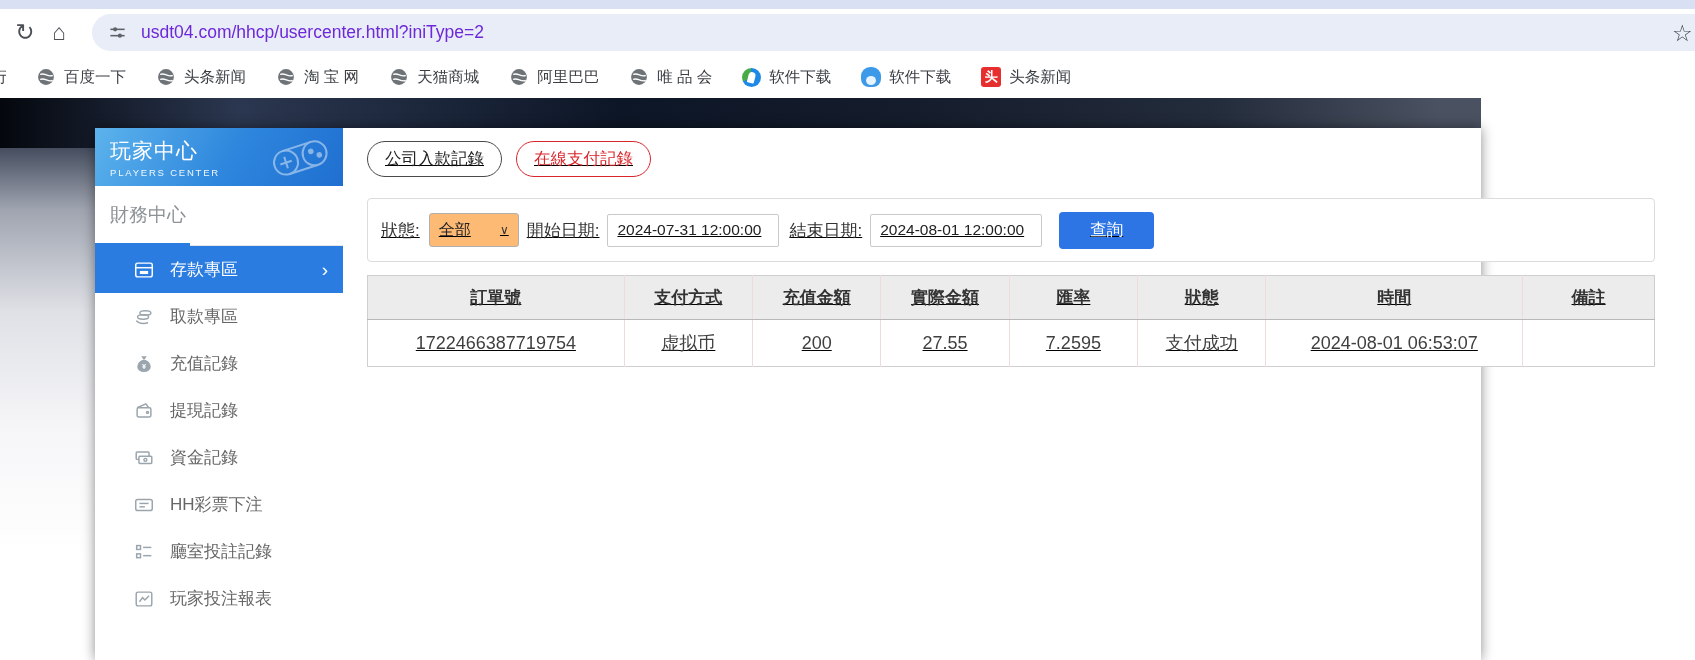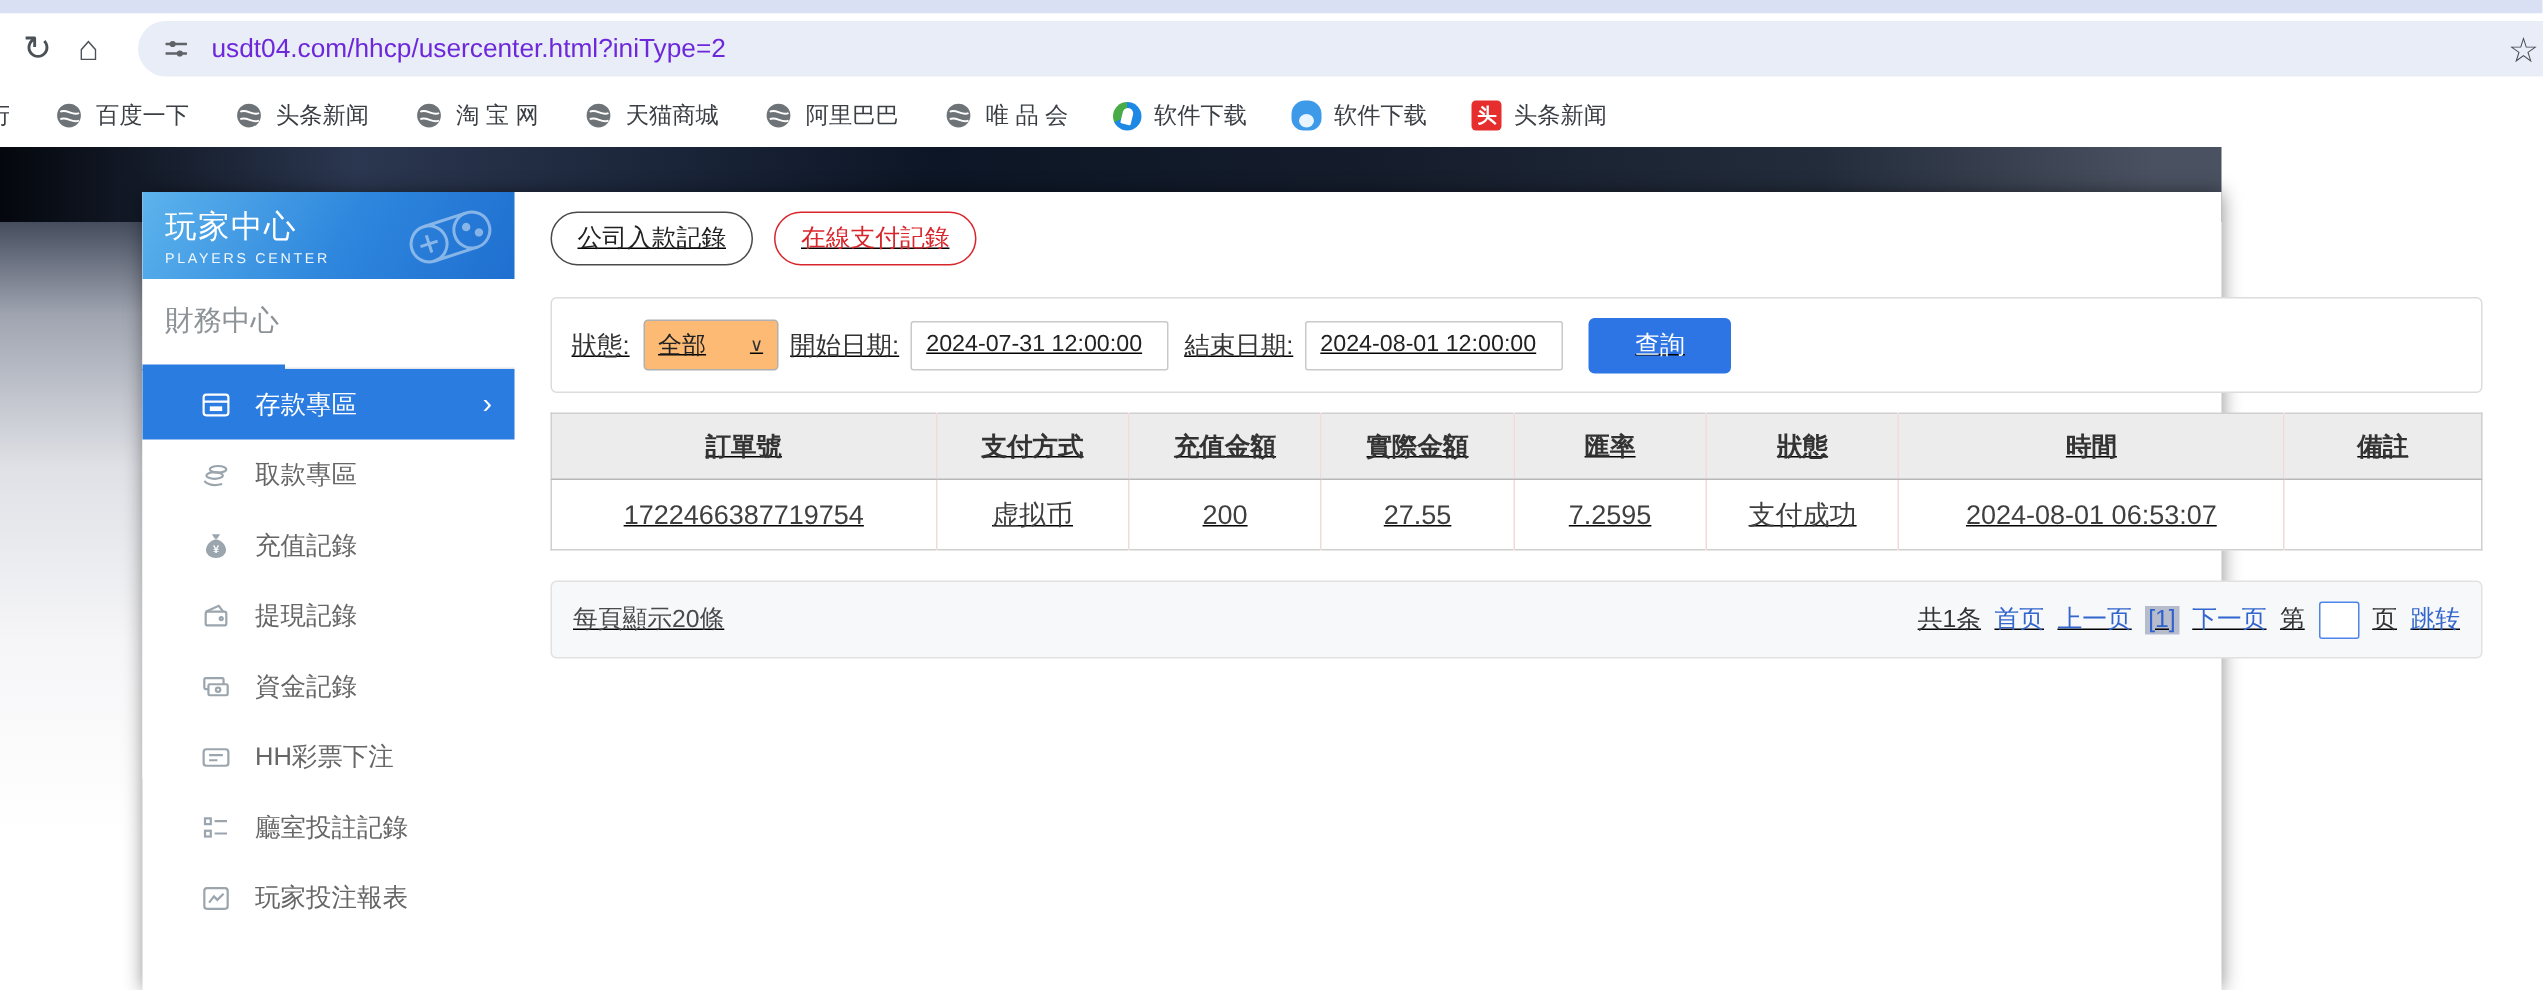--- a/index.html
+++ b/index.html
@@ -337,29 +337,15 @@
             <td>200</td>
             <td>27.55</td>
             <td>7.2595</td>
             <td>支付成功</td>
             <td>2024-08-01 06:53:07</td>
             <td></td>
           </tr>
         </tbody>
       </table>
 
-      <div class="pagination">
-        <span>每頁顯示20條</span>
-        <div class="pg-right">
-          <span>共1条</span>
-          <a class="pg-link">首页</a>
-          <a class="pg-link">上一页</a>
-          <span class="pg-current">[1]</span>
-          <a class="pg-link">下一页</a>
-          <span>第</span>
-          <input class="pg-input" value="" style="">
-          <span>页</span>
-          <a class="pg-link">跳转</a>
-        </div>
-      </div>
     </main>
   </div>
 </div>
 
 </body></html>

